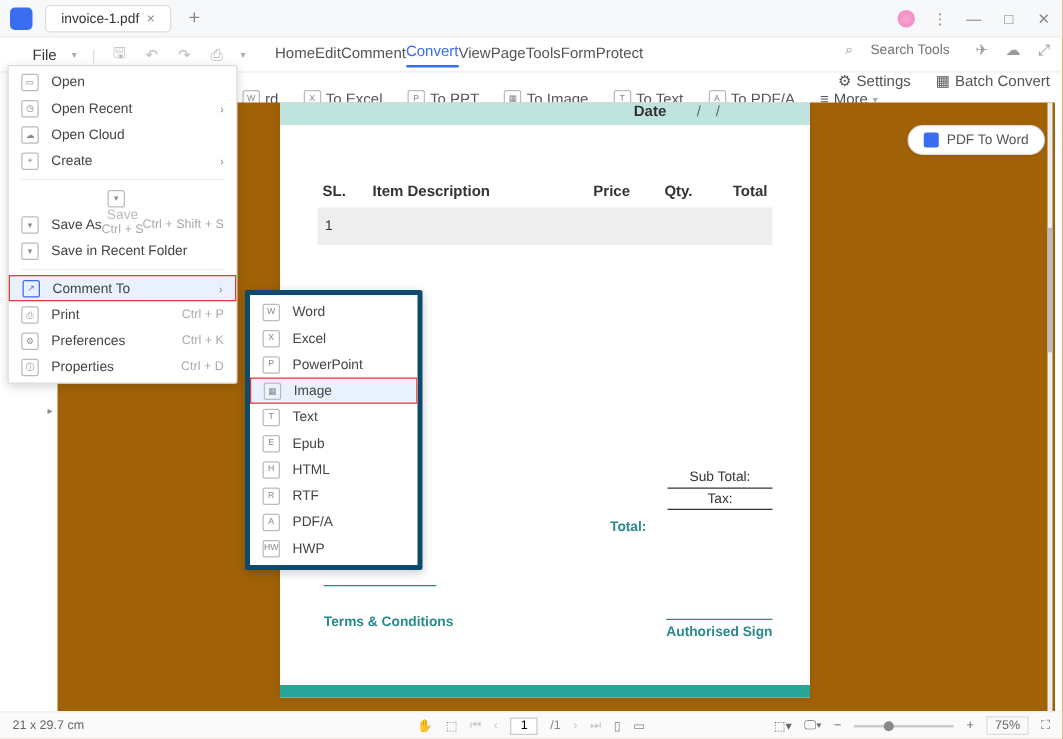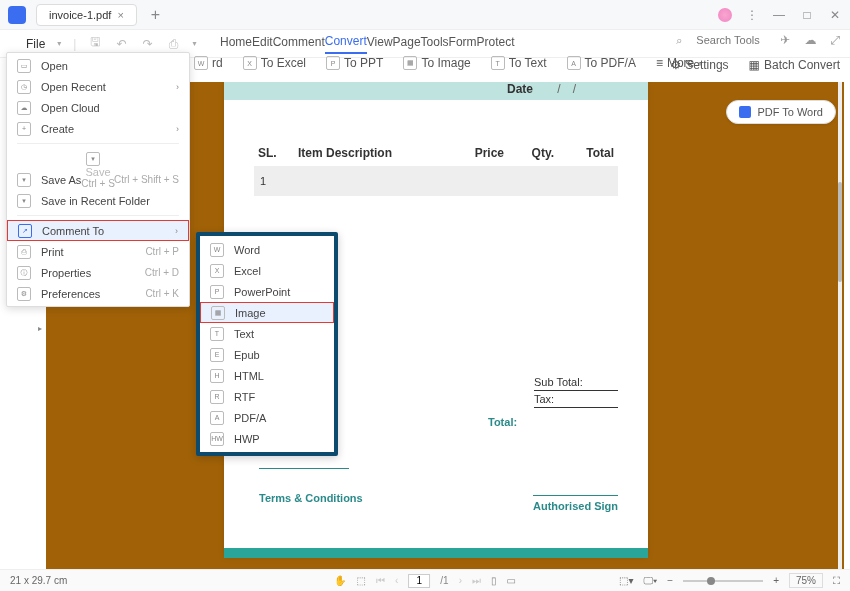--- a/index.html
+++ b/index.html
@@ -21,21 +21,21 @@
 .small-icon { width: 14px; height: 14px; color: #bbb; display: inline-flex; align-items: center; justify-content: center; }
 
 
 .tabs-row { position: absolute; top: 30px; left: 200px; height: 28px; display: flex; align-items: center; padding-left: 20px; }
 .tabs-row .tab { font-size: 12px; color: #555; padding-bottom: 4px; cursor: pointer; }
 .tabs-row .tab.active { color: #3a6df0; border-bottom: 2px solid #3a6df0; }
 .tabs-right-icons { position: absolute; right: 10px; top: 33px; display: flex; gap: 14px; color: #999; align-items: center; }
 .search-tools { color:#bbb; font-size:11px; }
 
 
-.sec-toolbar { position: absolute; top: 56px; left: 190px; height: 30px; display: flex; align-items: flex-start; gap: 20px; padding-left: 4px; }
+.sec-toolbar { position: absolute; top: 56px; left: 190px; height: 30px; display: flex; align-items: flex-end; gap: 20px; padding-left: 4px; }
 .sec-btn { display: flex; align-items: center; gap: 4px; font-size: 12px; color: #555; cursor: pointer; }
 .sec-icon { width: 14px; height: 14px; display:inline-block; }
 .sec-toolbar-right { position:absolute; right: 10px; top: 58px; display:flex; gap: 20px; align-items:center; color:#555; font-size:12px; }
 
 
 .file-menu { position: absolute; top: 52px; left: 6px; width: 184px; background: #fff; border: 1px solid #ddd; border-radius: 2px; box-shadow: 0 2px 8px rgba(0,0,0,0.15); padding: 2px 0; z-index: 10; }
 .fm-item { display: flex; align-items: center; padding: 4px 10px; height: 21px; font-size: 11px; color: #444; cursor: pointer; }
 .fm-item.disabled { color: #bbb; flex-direction: column; }
 .fm-item svg, .fm-item .mi { width: 14px; height: 14px; margin-right: 10px; flex-shrink: 0; }
 .fm-item .label { flex: 1; }
@@ -60,21 +60,21 @@
 .date-slash { position:absolute; right:60px; top:2px; font-size:12px; color:#666; letter-spacing: 12px; }
 .invoice-table { margin: 40px 30px 0; }
 .invoice-table .hdr { display:flex; font-weight:bold; font-size:12px; padding: 6px 4px; }
 .col-sl { width: 40px; }
 .col-desc { flex: 1; }
 .col-price { width: 70px; text-align:right; }
 .col-qty { width: 50px; text-align:right; }
 .col-total { width: 60px; text-align:right; }
 .row1 { background:#eee; height: 30px; display:flex; align-items:center; padding: 0 6px; font-size:11px; }
 .summary { position:absolute; right:30px; top:294px; width: 130px; font-size:11px; }
-.summary .line { display:flex; justify-content:flex-start; padding:2px 0; border-bottom:1px solid #333;margin-left:46px; }
+.summary .line { display:flex; justify-content:center; padding:2px 0; border-bottom:1px solid #333;margin-left:46px; }
 .summary .total-line { color:#2a8a8a; font-weight:bold; padding-top:8px; }
 .thanks { position:absolute; left:-10px; top:296px; font-size:11px; font-weight:bold; color:#2a8a8a; }
 .bank { position:absolute; left:30px; top:360px; font-size:9px; color:#999; }
 .terms { position:absolute; left:35px; top:412px; font-size:11px; font-weight:bold; color:#2a8a8a; }
 .terms-line { position:absolute; left:35px; top:388px; width:90px; border-top:1px solid #2a8a8a; }
 .sign { position:absolute; right:30px; bottom:46px; font-size:11px; color:#2a8a8a; font-weight:bold; border-top:1px solid #2a8a8a; padding-top:4px; }
 .footer-band { position:absolute; bottom:0; left:0; right:0; height:10px; background:#2aa59a; }
 
 
 .float-btn { position:absolute; right: 14px; top: 100px; background:#fff; border:1px solid #ddd; border-radius: 14px; padding: 5px 12px; font-size: 11px; color:#555; display:flex; align-items:center; gap:6px; box-shadow:0 1px 3px rgba(0,0,0,0.1); }
@@ -268,28 +268,28 @@
       <span class="mi" style="color:#3a6df0;border-color:#3a6df0;">↗</span>
       <span class="label">Comment To</span>
       <span class="chev">›</span>
     </div>
   <div class="fm-item">
       <span class="mi">⎙</span>
       <span class="label">Print</span>
       <span class="shortcut">Ctrl + P</span>
     </div>
   <div class="fm-item">
+      <span class="mi">⚙</span>
+      <span class="label">Preferences</span>
+      <span class="shortcut">Ctrl + K</span>
+    </div>
+  <div class="fm-item">
       <span class="mi">ⓘ</span>
       <span class="label">Properties</span>
       <span class="shortcut">Ctrl + D</span>
-    </div>
-  <div class="fm-item">
-      <span class="mi">⚙</span>
-      <span class="label">Preferences</span>
-      <span class="shortcut">Ctrl + K</span>
     </div>
 </div>
 <div style="position:absolute; left:38px; top:324px; font-size:8px; color:#888;">▸</div>
 
 <div class="export-menu">
   <div class="ex-item">
       <span class="mi">W</span>
       <span>Word</span>
     </div>
   <div class="ex-item">

